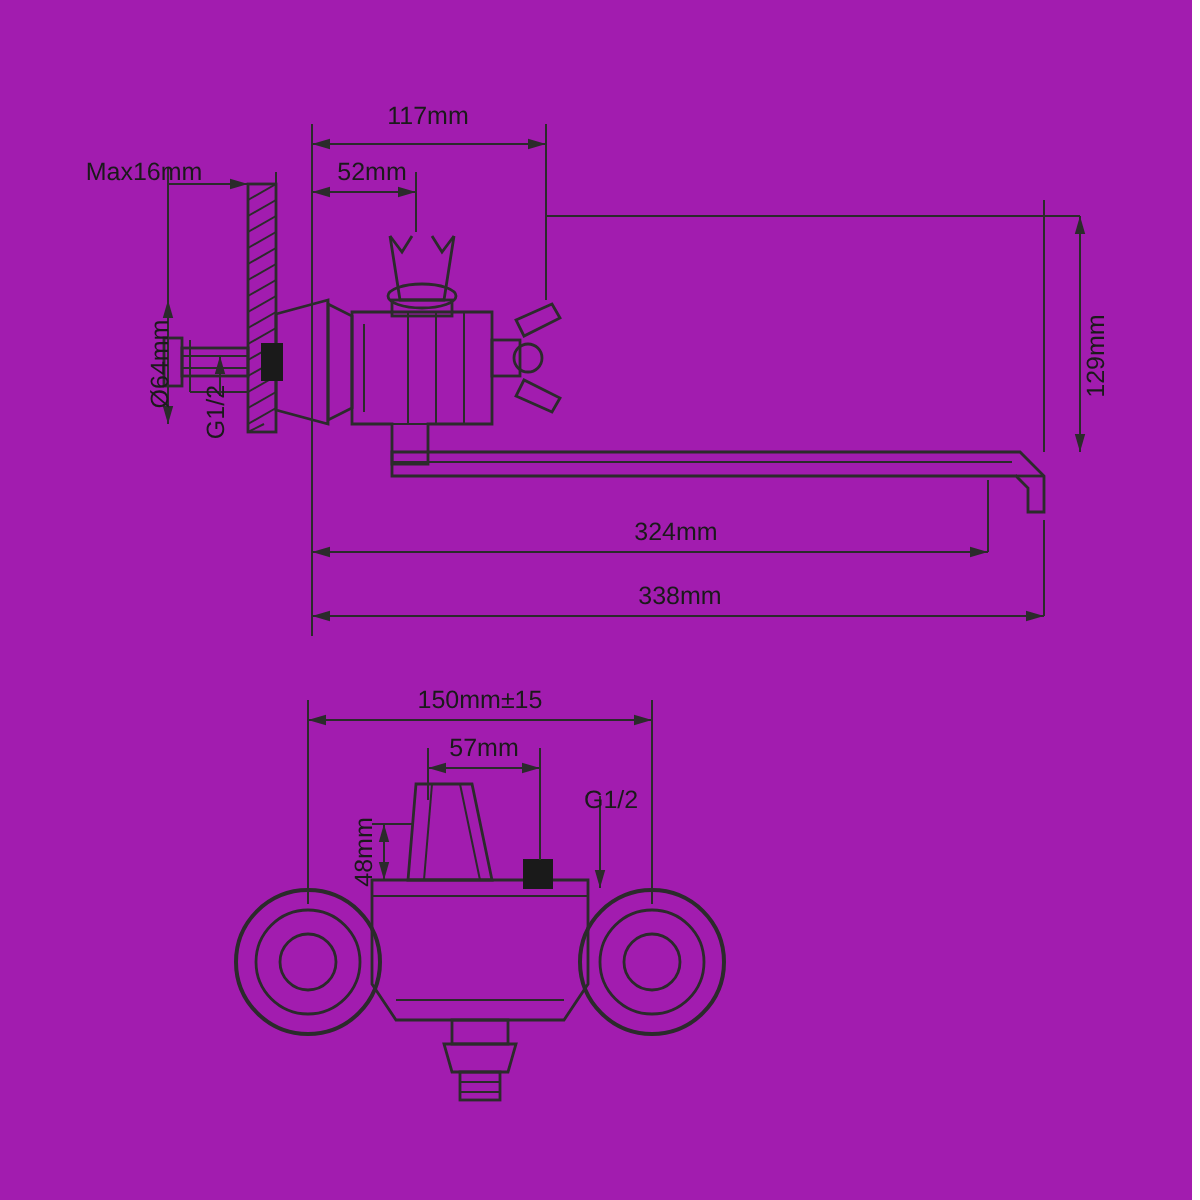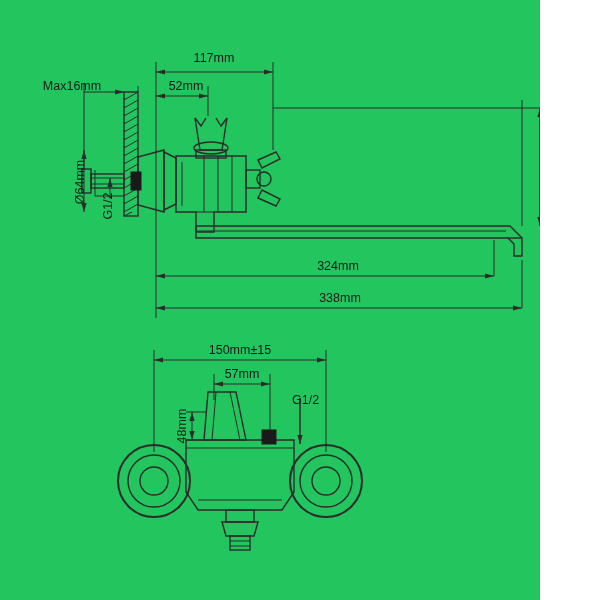--- a/index.html
+++ b/index.html
@@ -2,23 +2,23 @@
 <html><head>
 <meta charset="utf-8">
 <style>
   html, body {
     margin: 0;
     padding: 0;
     background: #ffffff;
   }
   #stage {
     position: relative;
-    width: 540px;
+    width: 596px;
     height: 600px;
-    background: #22c55e;
+    background: #a21caf;
     font-family: "Liberation Sans", sans-serif;
     overflow: hidden;
   }
   #stage svg {
     position: absolute;
     left: 0;
     top: 0;
     width: 600px;
     height: 600px;
   }

